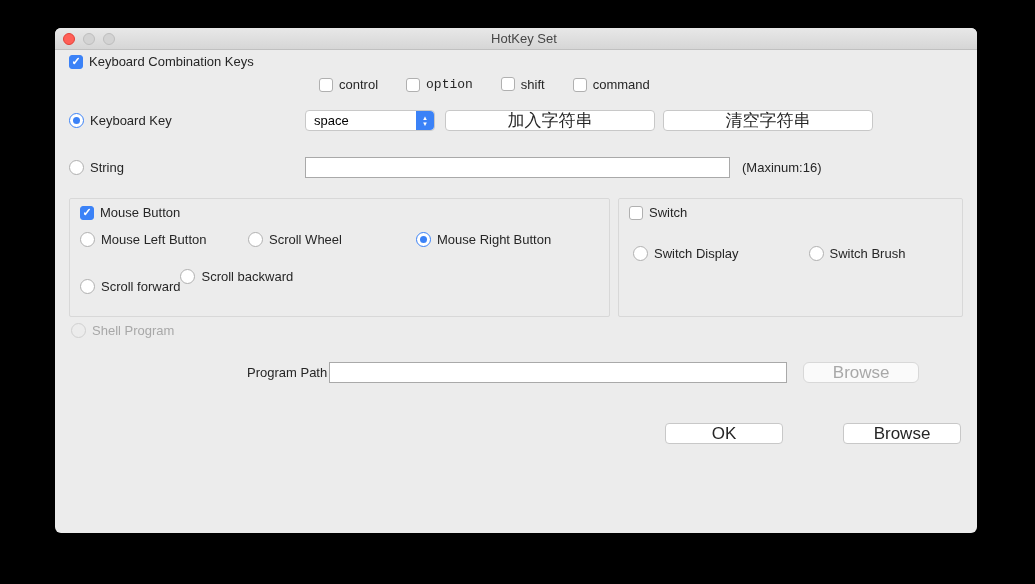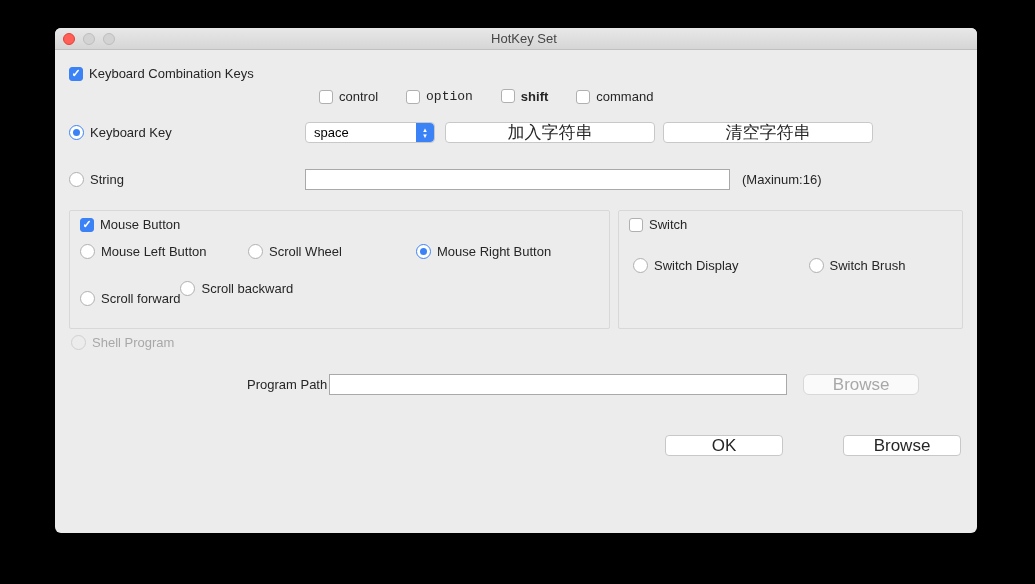--- a/index.html
+++ b/index.html
@@ -41,21 +41,21 @@
     .tl-max { background: #d3d3d3; border: 0.5px solid #bdbdbd; }
     .title {
       position: absolute;
       left: 16px; right: 0;
       text-align: center;
       font-size: 13px;
       color: #464646;
       pointer-events: none;
     }
     .content {
-      padding: 16px 14px 14px 14px;
+      padding: 4px 14px 14px 14px;
     }
     .row {
       display: flex;
       align-items: center;
       margin-bottom: 8px;
     }
     .check {
       width: 14px; height: 14px;
       border: 1px solid #b0b0b0;
       border-radius: 3px;
@@ -262,21 +262,21 @@
     </div>
     <div class="modifiers">
       <span style="display:inline-flex;align-items:center;">
         <span class="check"></span>
         <span class="label">control</span>
       </span>
       <span style="display:inline-flex;align-items:center;font-family:Liberation Mono, monospace;">
         <span class="check"></span>
         <span class="label">option</span>
       </span>
-      <span style="display:inline-flex;font-weight:bold;">
+      <span style="display:inline-flex;">
         <span class="check"></span>
         <span class="label">shift</span>
       </span>
       <span style="display:inline-flex;align-items:center;">
         <span class="check"></span>
         <span class="label">command</span>
       </span>
     </div>
 
     <div class="kbkey-row">

